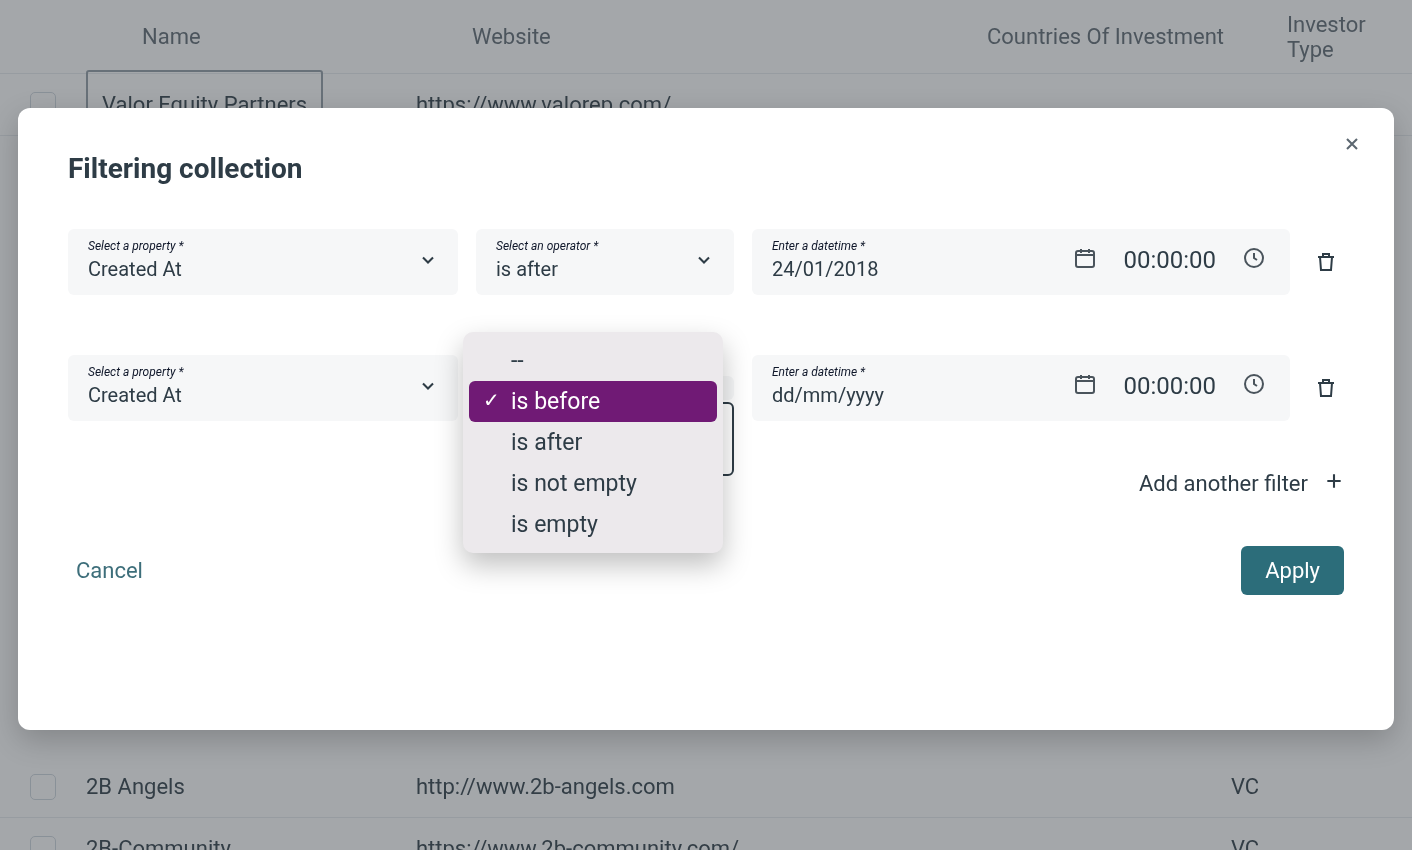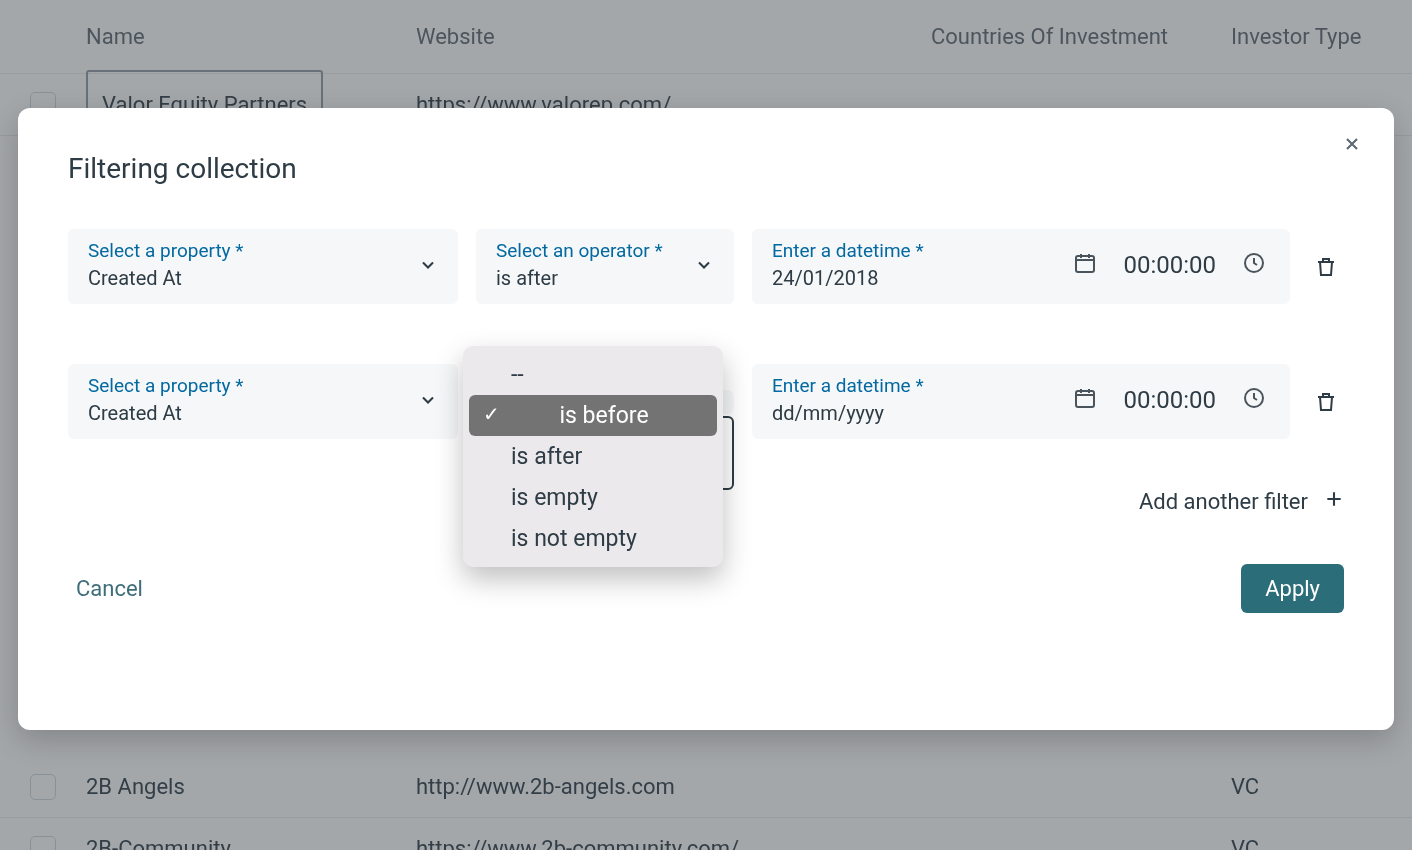--- a/index.html
+++ b/index.html
@@ -2,62 +2,62 @@
 <html><head>
 <meta charset="utf-8">
 <style>
   * { box-sizing: border-box; margin: 0; padding: 0; font-family: -apple-system, BlinkMacSystemFont, "Segoe UI", Roboto, Arial, sans-serif; }
   html, body { width: 1412px; height: 850px; overflow: hidden; }
   body { position: relative; background: #fff; }
 
   
   .bg { position: absolute; inset: 0; background: #fcfcfc; }
   .bg-header { display: flex; align-items: center; height: 74px; padding-left: 30px; color: #5c6770; font-size: 22px; border-bottom: 1px solid #e4e7eb; }
-  .bg-header .col-name { flex: 0 0 330px; }
+  .bg-header .col-name { flex: 0 0 330px; margin-left: 56px; }
   .bg-header .col-web  { flex: 0 0 515px; }
   .bg-header .col-ctry { flex: 0 0 300px; }
   .bg-header .col-type { flex: 1; }
   .bg-rows .row { display: flex; align-items: center; height: 62px; padding-left: 30px; font-size: 22px; color: #2e3c46; border-bottom: 1px solid #e4e7eb; }
   .bg-rows .row .chk { width: 26px; height: 26px; border:1px solid #cbd3da; border-radius:5px; margin-right:30px; flex:0 0 26px; }
   .bg-rows .row .c-name { flex:0 0 330px; }
   .bg-rows .row .c-web  { flex:0 0 515px; }
   .bg-rows .row .c-ctry { flex:0 0 300px; }
   .bg-rows .row .c-type { flex:1; }
   .bg-rows .first .c-name span{ display:inline-block; padding:20px 14px; border:2px solid #8f9aa3; border-radius:3px;}
   .spacer { height: 620px; }
 
   
   .dim { position:absolute; inset:0; background: rgba(58,64,70,0.45); }
 
   
   .dialog { position:absolute; top:108px; left:18px; right:18px; bottom:120px; background:#fff; border-radius:12px; box-shadow: 0 10px 30px rgba(0,0,0,0.2); padding: 44px 50px 40px 50px; }
-  .dlg-title { font-size: 28px; font-weight:400; color:#2e3c46; margin-bottom: 44px; }
+  .dlg-title { font-size: 28px; font-weight:700; color:#2e3c46; margin-bottom: 44px; }
   .close-x { position:absolute; top:26px; right:32px; color:#5c6770; cursor:pointer; }
   .close-x svg{width:20px;height:20px;}
 
   .filter-row { display:flex; gap:18px; align-items:center; margin-bottom:60px; position:relative;}
   .field { background:#f6f7f8; border-radius:6px; padding:10px 20px 14px 20px; position:relative; }
-  .field .lbl { font-size:19px; color:#0369a1; margin-bottom:4px; display:block;}
+  .field .lbl { font-size:12px; color:#0f172a; margin-bottom:4px; display:block;font-style:italic;}
   .field .val { font-size:20px; color:#2e3c46; }
   .prop { flex:0 0 390px; }
   .oper   { flex:0 0 258px; }
   .dtf  { flex:1; display:flex; align-items:center; padding-right:24px;}
   .dt-left{flex:1;}
   .chev { position:absolute; right:20px; top:50%; transform:translateY(-50%); color:#2e3c46;}
   .icon-slot{color:#4a545c;}
   .icon-slot svg{width:24px;height:24px;}
   .time{font-size:24px;color:#2e3c46;margin-left:26px;}
   .trash { width:36px; display:flex; justify-content:center; color:#2e3c46; cursor:pointer;}
   .trash svg{width:24px;height:26px;}
   .placeholder{color:#6d7880;}
 
   
   .dd { position:absolute; top:-44px; left:-13px; width:260px; background:#ece9ec; border-radius:10px; box-shadow:0 12px 28px rgba(0,0,0,0.25); padding:8px 6px; z-index:5;}
   .dd-item{font-size:23px;color:#2e3c46;padding:7px 20px 7px 42px;border-radius:6px;position:relative;cursor:pointer;}
-  .dd-item.sel{background:#737373;color:#fff;text-align:center;}
+  .dd-item.sel{background:#701a75;color:#fff;}
   .dd-item.sel::before{content:"✓";position:absolute;left:14px;font-size:20px;}
   .oper-hidden-border{position:absolute;left:-13px;top:26px;width:271px;height:74px;border:2px solid #2e3c46;border-radius:6px;z-index:1;}
 
   .add-row { display:flex; justify-content:flex-end; align-items:center; gap:16px; font-size:22px; color:#2e3c46; margin-bottom:50px; margin-top:-10px;}
   .plus svg{width:20px;height:20px;}
 
   .actions{display:flex;justify-content:space-between;align-items:center;}
   .cancel{font-size:22px;color:#3d6e7a;cursor:pointer;padding:8px;}
   .apply{background:#2c6d7a;color:#fff;font-size:22px;padding:12px 24px;border:none;border-radius:6px;cursor:pointer;}
 </style>
@@ -157,22 +157,22 @@
             <path d="M6 9l6 6 6-6"></path>
           </svg></span>
     </div>
     <div class="field oper" style="position:relative">
       <div class="oper-hidden-border"></div>
 
       <div class="dd">
         <div class="dd-item">--</div>
         <div class="dd-item sel">is before</div>
         <div class="dd-item">is after</div>
+        <div class="dd-item">is not empty</div>
         <div class="dd-item">is empty</div>
-        <div class="dd-item">is not empty</div>
       </div>
     </div>
     <div class="field dtf">
       <div class="dt-left">
         <span class="lbl">Enter a datetime *</span>
         <span class="val placeholder">dd/mm/yyyy</span>
       </div>
       <span class="icon-slot">
         <svg viewBox="0 0 24 24" fill="none" stroke="currentColor" stroke-width="2">
             <rect x="3" y="5" width="18" height="16" rx="2"></rect>

